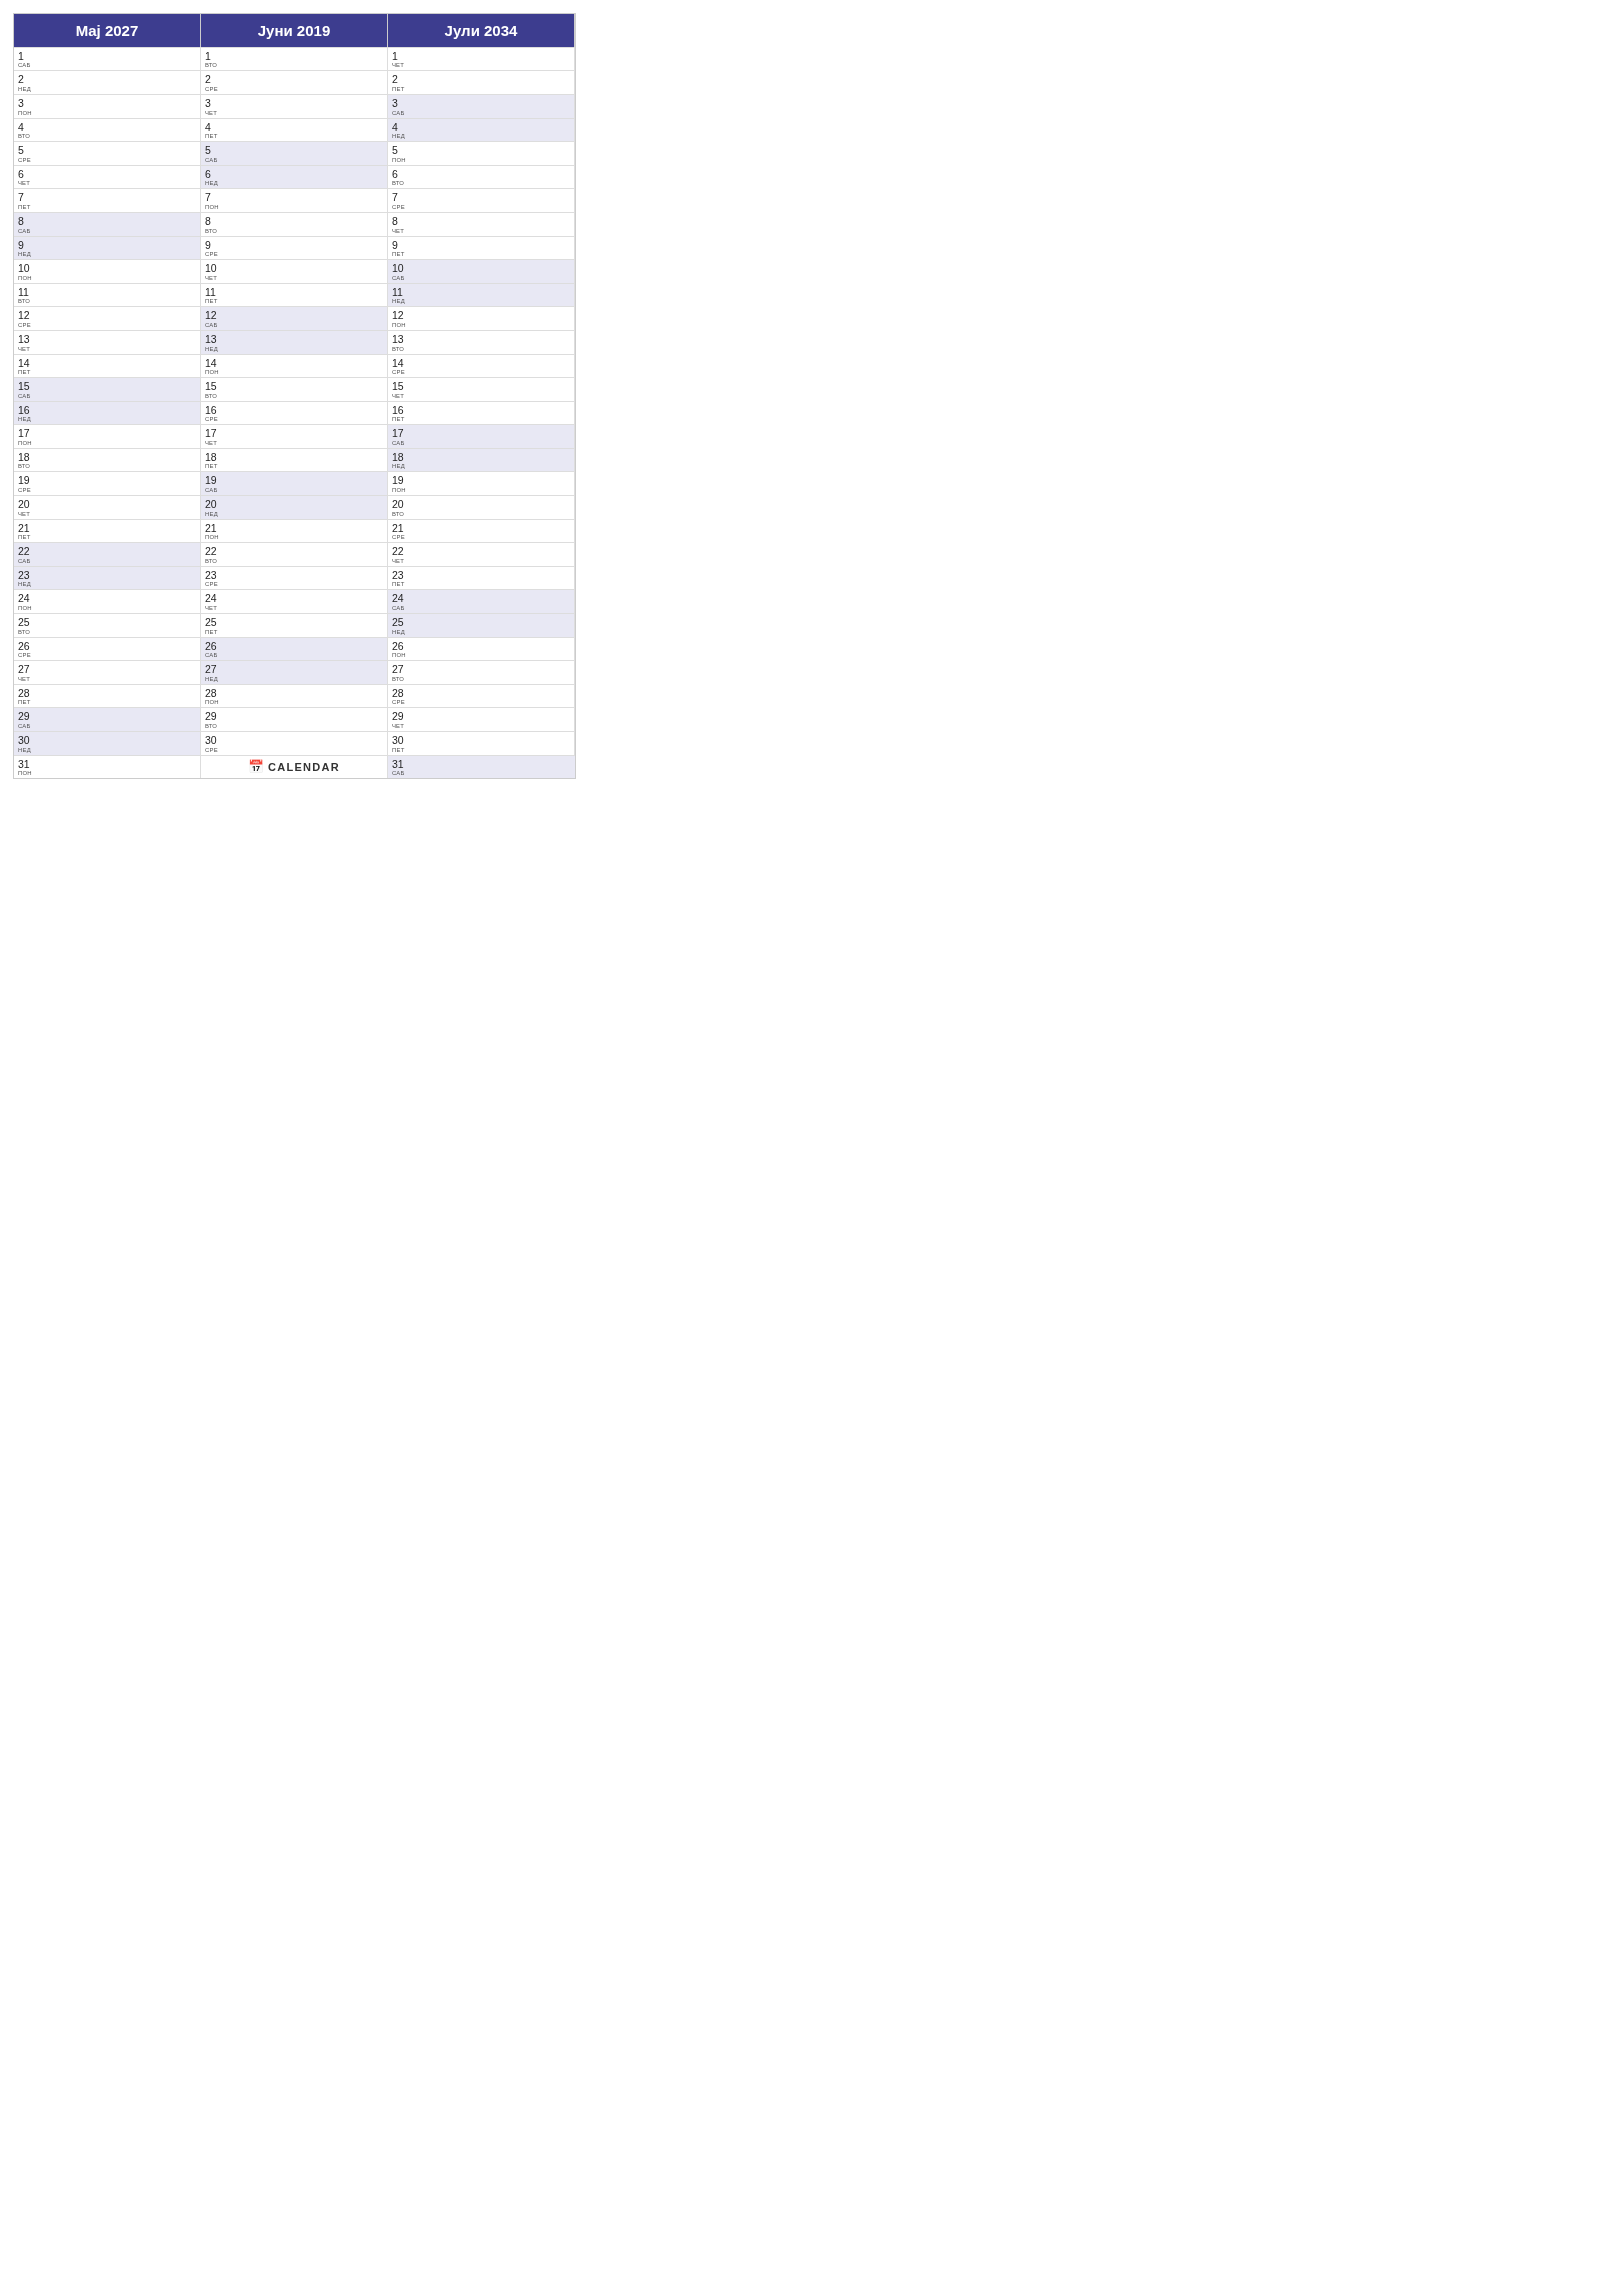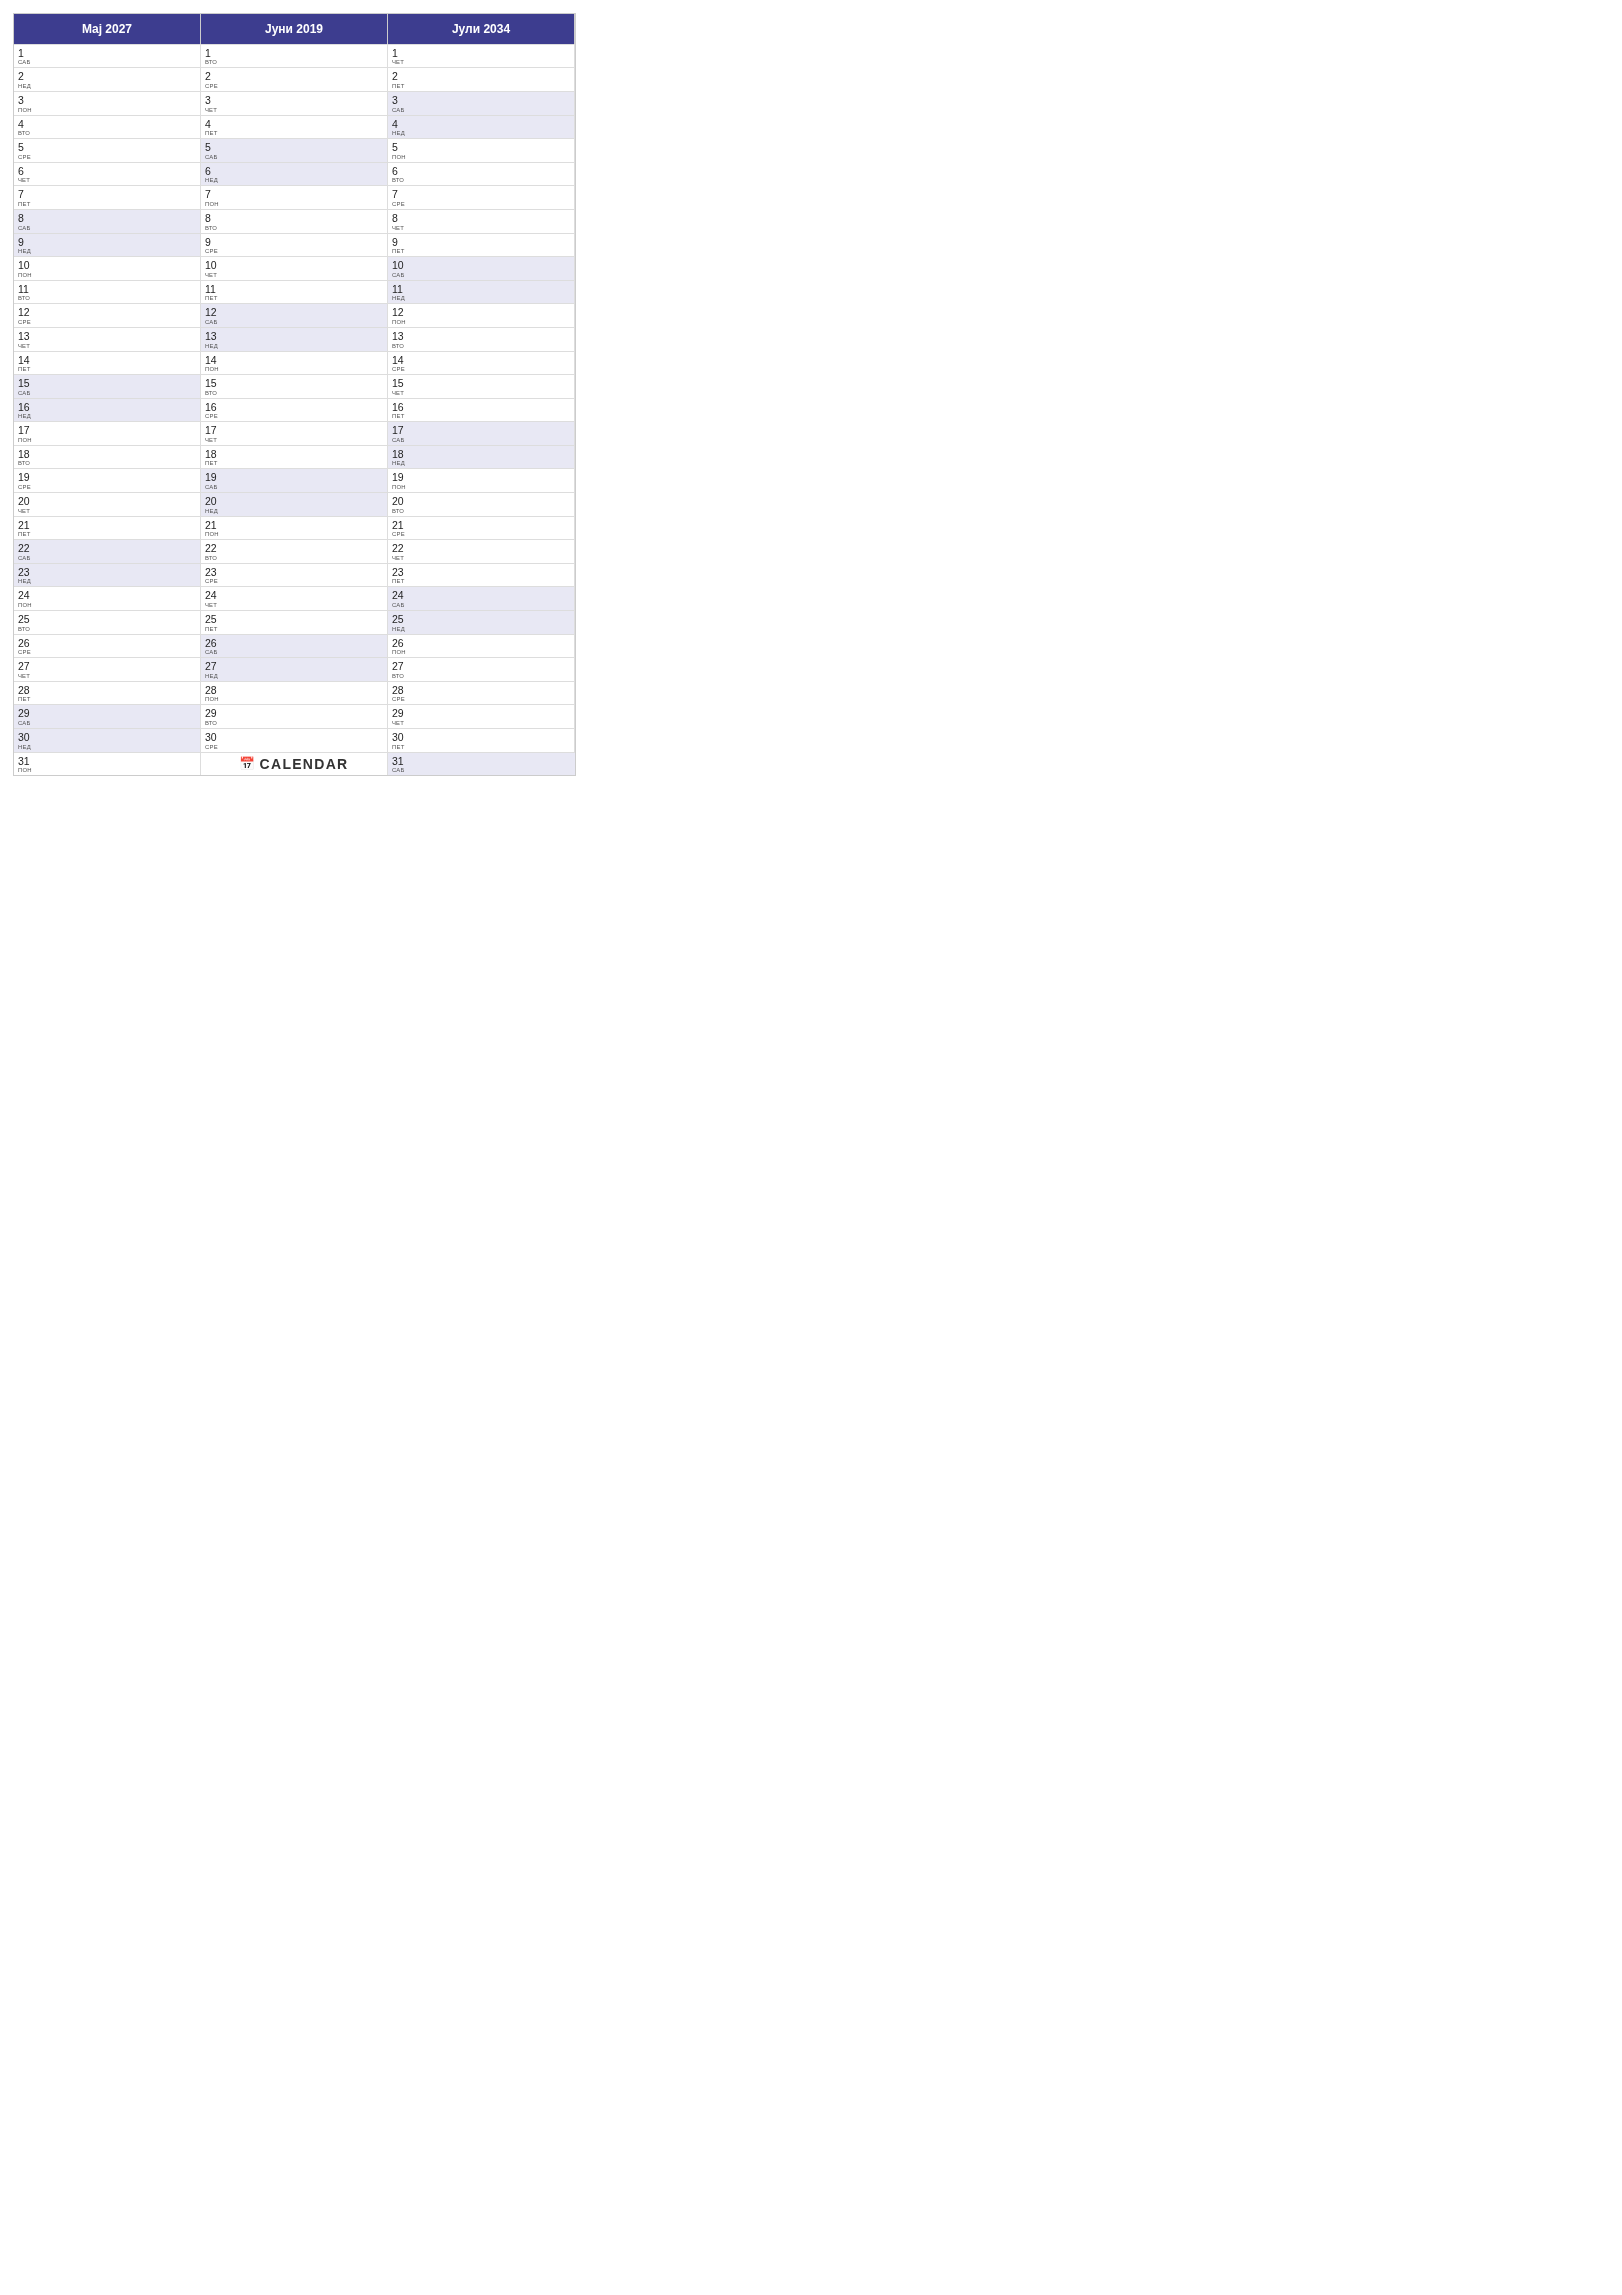--- a/index.html
+++ b/index.html
@@ -15,21 +15,21 @@
     }
     .calendar-grid {
       display: grid;
       grid-template-columns: 1fr 1fr 1fr;
       border: 0.7px solid #ccc;
     }
     .month-header {
       background: #3d3d8f;
       color: #fff;
       text-align: center;
-      font-size: 12px;
+      font-size: 15px;
       font-weight: bold;
       padding: 7.9px 0;
       border-right: 0.7px solid #ccc;
     }
     .month-header:last-child {
       border-right: none;
     }
     .day-cell {
       padding: 2px 3.9px;
       border-top: 0.7px solid #ddd;
@@ -64,21 +64,21 @@
       border-top: 0.7px solid #ddd;
       border-right: 0.7px solid #ddd;
     }
     .logo-icon {
       color: #cc2222;
       font-size: 13px;
       margin-right: 3.9px;
       font-weight: bold;
     }
     .logo-text {
-      font-size: 14px;
+      font-size: 11px;
       font-weight: bold;
       color: #333;
       letter-spacing: 1.3px;
     }
   </style>
 </head>
 <body>
 
 <div class="calendar-wrapper">
   <div class="calendar-grid" id="calendar-grid">

